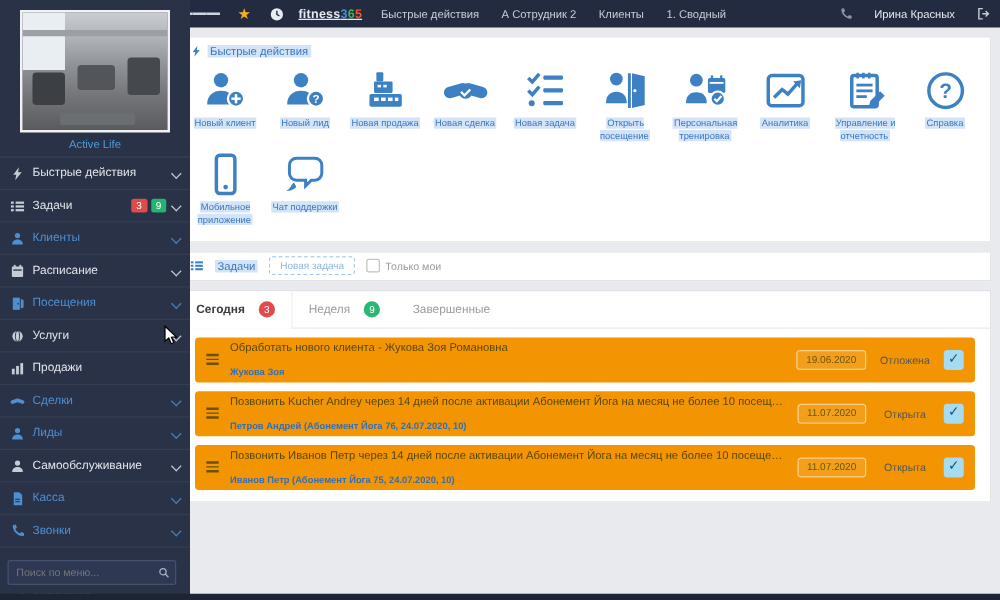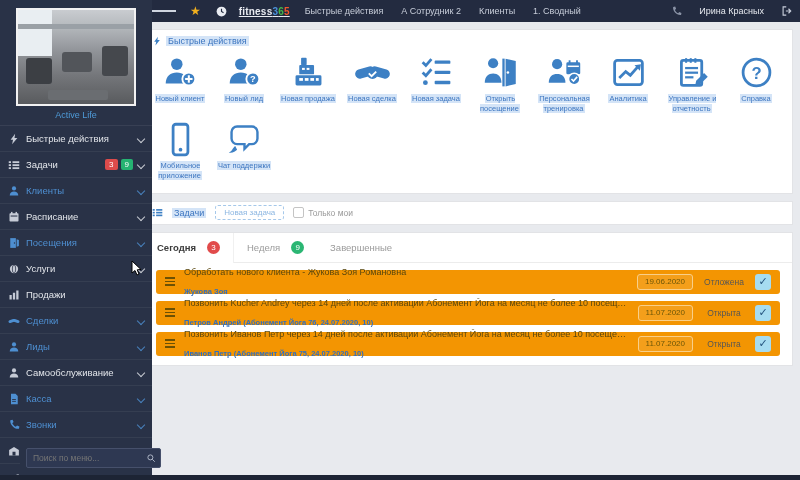--- a/index.html
+++ b/index.html
@@ -45,21 +45,21 @@
     border-bottom:1px solid rgba(255,255,255,.06);cursor:pointer;white-space:nowrap;
   }
   .s-item .s-ico{width:12px;height:12px;margin-right:6px;flex:0 0 auto;color:#c6cbd6;}
   .s-item.blue,.s-item.blue .s-ico{color:#4e8fd1;}
   .chev{margin-left:auto;width:5px;height:5px;border-right:1.4px solid currentColor;border-bottom:1.4px solid currentColor;transform:rotate(45deg);opacity:.85;flex:0 0 auto;}
   .s-badge{font-size:8px;color:#fff;padding:1px 4px;border-radius:2px;margin-left:3px;line-height:1.2;}
   .s-badge.red{background:#dd4b4b;}
   .s-badge.green{background:#25b372;}
   .sidebar-bottom{
     position:absolute;left:0;right:0;bottom:5px;height:34px;background:#293247;
-    display:flex;align-items:center;padding:0 6px;gap:6px;z-index:6;margin-left:20px;
+    display:flex;align-items:center;padding:0 6px;gap:6px;z-index:6;
   }
   .s-search{
     flex:1;display:flex;align-items:center;background:#2e3852;border:1px solid #46506b;
     border-radius:2px;height:18px;padding:0 4px;
   }
   .s-search input{
     flex:1;min-width:0;background:transparent;border:none;outline:none;color:#aab2c3;font-size:8.5px;
     font-family:"Liberation Sans",sans-serif;
   }
   .s-search .mag{color:#aab2c3;}
@@ -84,21 +84,21 @@
   .only-mine{display:flex;align-items:center;gap:4px;color:#9a9a9a;font-size:8.5px;text-align:center;}
   
   .tabs{display:flex;border-bottom:1px solid #ececec;font-size:9.5px;}
   .tab{padding:8px 13px;color:#9b9b9b;display:flex;align-items:center;gap:11px;cursor:pointer;}
   .tab.active{color:#3b3b3b;font-weight:bold;border-right:1px solid #f0f0f0;margin-bottom:-1px;background:#fff;}
   .t-badge{width:13px;height:13px;border-radius:50%;color:#fff;font-size:8px;font-weight:normal;display:flex;align-items:center;justify-content:center;}
   .t-badge.red{background:#e14b4b;}
   .t-badge.green{background:#2bb673;}
   
   .task-row{
-    margin:7px 12px 0;background:#f39502;border-radius:3px;height:24px;display:flex;align-items:center;
+    margin:7px 12px 0;background:#f39502;border-radius:3px;height:36px;display:flex;align-items:center;
     padding:0 9px;gap:9px;cursor:pointer;
   }
   .drag{flex:0 0 auto;width:10px;cursor:grab;}
   .drag i{display:block;width:10px;height:1.6px;background:#6d5104;margin:2px 0;}
   .task-text{flex:1;min-width:0;overflow:hidden;}
   .task-title{font-size:9px;color:#59470e;white-space:nowrap;overflow:hidden;text-overflow:ellipsis;}
   .task-link{font-size:7.5px;color:#2f6fc1;margin-top:10px;white-space:nowrap;overflow:hidden;text-overflow:ellipsis;cursor:pointer;font-weight:bold;}
   .task-date{
     flex:0 0 auto;border:1px solid #f8cf8a;border-radius:3px;background:rgba(255,255,255,.10);
     font-size:8px;color:#6d5607;padding:2.5px 7px;cursor:pointer;

